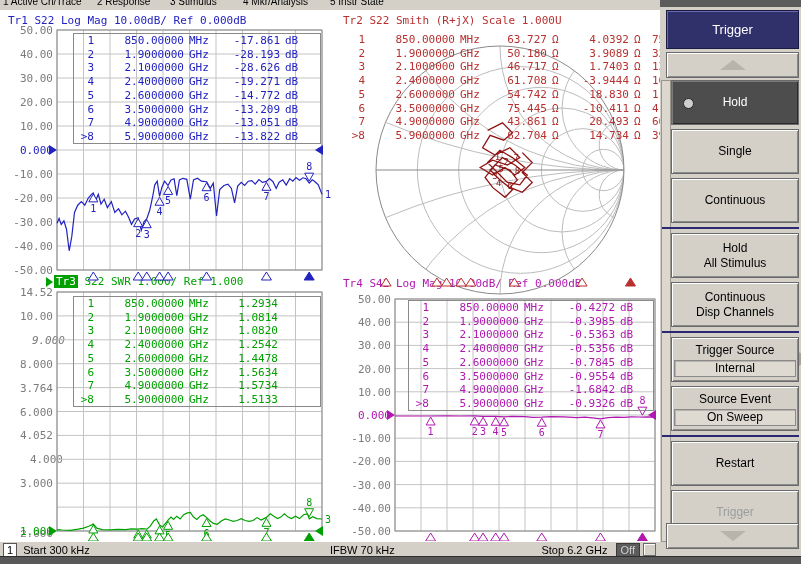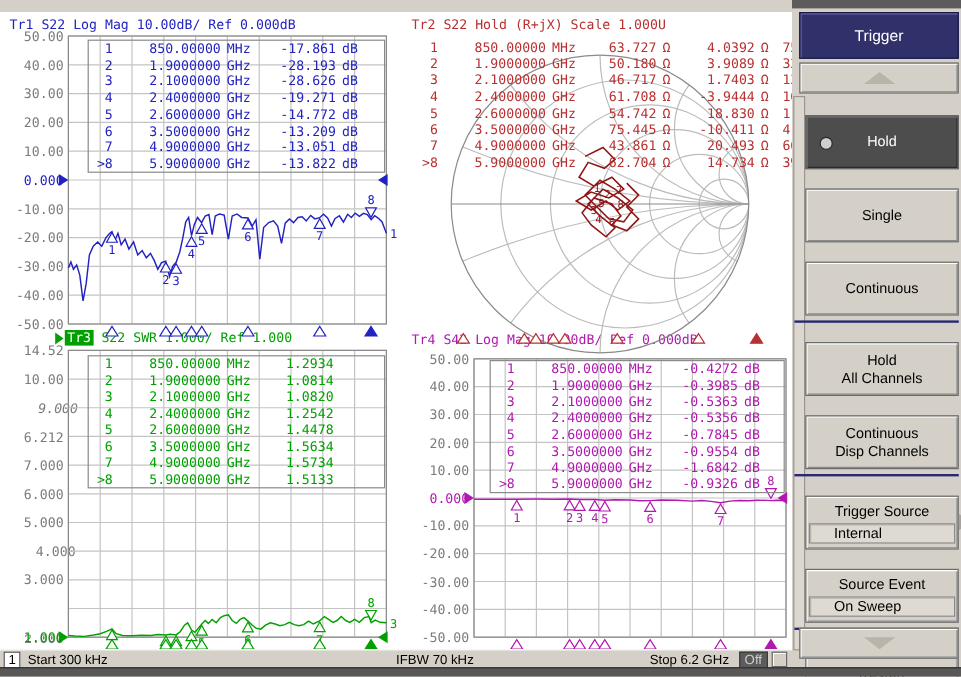--- a/index.html
+++ b/index.html
@@ -43,22 +43,22 @@
                display:flex;align-items:center;justify-content:center;
                border:1px solid #6a6a6a;box-shadow:inset 1px 1px 0 #ffffff, inset -1px -1px 0 #8a8a8a;}
   #sk-up{top:52px;} #sk-down{top:523px;}
   .glyph-up{width:0;height:0;border-left:13px solid transparent;border-right:13px solid transparent;
             border-bottom:10px solid #b8b4aa;}
   .glyph-down{width:0;height:0;border-left:13px solid transparent;border-right:13px solid transparent;
               border-top:10px solid #b8b4aa;}
   #sk-list{position:absolute;left:11px;top:80px;width:128px;}
   .sk-btn{position:relative;height:43px;margin-bottom:4px;background:#d4d0c8;color:#000;
           display:flex;flex-direction:column;align-items:center;justify-content:center;
-          font:12px/15px "Liberation Sans",sans-serif;
-          border:1px solid #6a6a6a;box-shadow:inset 1px 1px 0 #ffffff, inset -1px -1px 0 #8a8a8a;margin-top:16px;}
+          font:12px/15px "Liberation Sans",sans-serif;text-align:center;
+          border:1px solid #6a6a6a;box-shadow:inset 1px 1px 0 #ffffff, inset -1px -1px 0 #8a8a8a;}
   .sk-btn.sel{background:#4d4d4d;color:#ffffff;box-shadow:inset 1px 1px 0 #7a7a7a, inset -1px -1px 0 #2a2a2a;}
   .sk-btn.dis{color:#9c9c9c;}
   .sk-radio{position:absolute;left:11px;top:50%;margin-top:-5px;width:9px;height:9px;border-radius:50%;
             background:#cfcfcf;border:1px solid #2a2a2a;}
   .sk-val{margin-top:2px;background:#dedad2;border:1px solid #8a8a8a;
           box-shadow:inset 1px 1px 0 #b8b4ac;padding:0 20px;min-width:80px;font:12px/15px "Liberation Sans",sans-serif;}
   .sk-sep{height:2px;background:#2a2a72;margin:2px 0 4px -9px;width:137px;}
   .sk-subarrow{position:absolute;right:-10px;top:14px;width:0;height:0;
                border-top:7px solid transparent;border-bottom:7px solid transparent;border-left:9px solid #a8a49c;}
   
@@ -72,24 +72,31 @@
             border:1px solid #3a3a3a;font:11px "Liberation Sans",sans-serif;}
   #sb-mini{width:11px;height:11px;background:#d4d0c8;border:1px solid #6a6a6a;
            box-shadow:inset 1px 1px 0 #fff;margin-right:4px;}
   #bottomstrip{position:absolute;left:0;top:556px;width:801px;height:8px;background:#585858;
                border-top:1px solid #2e2e2e;}
 </style>
 </head>
 <body>
 
 <div id="screen">
+  <div id="menubar">
+      <span class="menu-item" style="left: 3px;">1 Active Ch/Trace</span>
+      <span class="menu-item" style="left: 97px;">2 Response</span>
+      <span class="menu-item" style="left: 170px;">3 Stimulus</span>
+      <span class="menu-item" style="left: 243px;">4 Mkr/Analysis</span>
+      <span class="menu-item" style="left: 330px;">5 Instr State</span>
+    </div>
 
   <div id="display">
     <div class="ctitle t-tr1">Tr1 S22 Log Mag 10.00dB/ Ref 0.000dB</div>
-    <div class="ctitle t-tr2">Tr2 S22 Hold (R+jX) Scale 1.000U</div>
+    <div class="ctitle t-tr2">Tr2 S22 Smith (R+jX) Scale 1.000U</div>
     <div class="ctitle t-tr3">
       <span class="chip-arrow"></span>
       <span class="chip">Tr3</span>
       <span> S22 SWR 1.000/ Ref 1.000</span>
     </div>
     <div class="ctitle t-tr4">Tr4 S42 Log Mag 10.00dB/ Ref 0.000dB</div>
     <div id="q-tr1" style="position: absolute; left: 0px; top: 0px;">
         <div class="ylab" style="left: 9px; top: 14px; width: 44px;">50.00</div>
         <div class="ylab" style="left: 9px; top: 38px; width: 44px;">40.00</div>
         <div class="ylab" style="left: 9px; top: 62px; width: 44px;">30.00</div>
@@ -197,24 +204,24 @@
           <polygon points="166.34851686371923,252 176.34851686371923,252 171.34851686371923,244" fill="#ffffff" stroke="#b83030"></polygon>
           <polygon points="234.09373034179072,252 244.09373034179072,252 239.09373034179072,244" fill="#ffffff" stroke="#b83030"></polygon>
           <polygon points="282.48316854041326,252 292.48316854041326,252 287.48316854041326,244" fill="#b83030" stroke="#b83030"></polygon>
         </svg>
         <div class="mtable" style="left: 345px; top: 23px; width: 358px; height: 109px; color: rgb(184, 48, 48); grid-template-columns: 20px 90px 32px 60px 18px 64px 18px 56px;"><span class="cell-r">1</span><span class="cell-r">850.00000</span><span class="cell-l">MHz</span><span class="cell-r">63.727</span><span class="cell-l">Ω</span><span class="cell-r">4.0392</span><span class="cell-l">Ω</span><span class="cell-l">75</span><span class="cell-r">2</span><span class="cell-r">1.9000000</span><span class="cell-l">GHz</span><span class="cell-r">50.180</span><span class="cell-l">Ω</span><span class="cell-r">3.9089</span><span class="cell-l">Ω</span><span class="cell-l">32</span><span class="cell-r">3</span><span class="cell-r">2.1000000</span><span class="cell-l">GHz</span><span class="cell-r">46.717</span><span class="cell-l">Ω</span><span class="cell-r">1.7403</span><span class="cell-l">Ω</span><span class="cell-l">13</span><span class="cell-r">4</span><span class="cell-r">2.4000000</span><span class="cell-l">GHz</span><span class="cell-r">61.708</span><span class="cell-l">Ω</span><span class="cell-r">-3.9444</span><span class="cell-l">Ω</span><span class="cell-l">16</span><span class="cell-r">5</span><span class="cell-r">2.6000000</span><span class="cell-l">GHz</span><span class="cell-r">54.742</span><span class="cell-l">Ω</span><span class="cell-r">18.830</span><span class="cell-l">Ω</span><span class="cell-l">1.</span><span class="cell-r">6</span><span class="cell-r">3.5000000</span><span class="cell-l">GHz</span><span class="cell-r">75.445</span><span class="cell-l">Ω</span><span class="cell-r">-10.411</span><span class="cell-l">Ω</span><span class="cell-l">4.</span><span class="cell-r">7</span><span class="cell-r">4.9000000</span><span class="cell-l">GHz</span><span class="cell-r">43.861</span><span class="cell-l">Ω</span><span class="cell-r">20.493</span><span class="cell-l">Ω</span><span class="cell-l">66</span><span class="cell-r">&gt;8</span><span class="cell-r">5.9000000</span><span class="cell-l">GHz</span><span class="cell-r">62.704</span><span class="cell-l">Ω</span><span class="cell-r">14.734</span><span class="cell-l">Ω</span><span class="cell-l">39</span></div>
       </div>
     <div id="q-tr3" style="position: absolute; left: 0px; top: 0px;">
         <div class="ylab" style="left: 9px; top: 276px; width: 44px;">14.52</div>
         <div class="ylab" style="left: 9px; top: 299.9px; width: 44px;">10.00</div>
         <div class="ylab" style="left: 21px; top: 323.8px; width: 44px; font-style: italic;">9.000</div>
-        <div class="ylab" style="left: 9px; top: 347.7px; width: 44px;">6.212</div>
-        <div class="ylab" style="left: 9px; top: 371.6px; width: 44px;">7.000</div>
+        <div class="ylab" style="left: 9px; top: 347.7px; width: 44px;">8.000</div>
+        <div class="ylab" style="left: 9px; top: 371.6px; width: 44px;">3.764</div>
         <div class="ylab" style="left: 9px; top: 395.5px; width: 44px;">6.000</div>
-        <div class="ylab" style="left: 9px; top: 419.4px; width: 44px;">5.000</div>
+        <div class="ylab" style="left: 9px; top: 419.4px; width: 44px;">4.052</div>
         <div class="ylab" style="left: 19px; top: 443.3px; width: 44px;">4.000</div>
         <div class="ylab" style="left: 9px; top: 467.2px; width: 44px;">3.000</div>
         <div class="ylab" style="left: 9px; top: 518px; width: 44px; font-family: Liberation Mono, monospace;">2.000</div>
         <div class="ylab" style="left: 9px; top: 515px; width: 44px; color: rgb(0, 160, 0);">1.000</div>
         <svg width="281" height="261" style="position:absolute;left:57px;top:282px;overflow:visible">
           <line x1="0.0" y1="0" x2="0.0" y2="239" stroke="#c3c3c3" stroke-width="1"></line>
           <line x1="0" y1="0.0" x2="265" y2="0.0" stroke="#c3c3c3" stroke-width="1"></line>
           <line x1="26.5" y1="0" x2="26.5" y2="239" stroke="#c3c3c3" stroke-width="1"></line>
           <line x1="0" y1="23.9" x2="265" y2="23.9" stroke="#c3c3c3" stroke-width="1"></line>
           <line x1="53.0" y1="0" x2="53.0" y2="239" stroke="#c3c3c3" stroke-width="1"></line>
@@ -349,21 +356,21 @@
         </div>
         <div class="sk-btn">
           <div>Single</div>
         </div>
         <div class="sk-btn">
           <div>Continuous</div>
         </div>
         <div class="sk-sep"></div>
         <div class="sk-btn">
           <div>Hold</div>
-          <div>All Channels</div>
+          <div>All Stimulus</div>
         </div>
         <div class="sk-btn">
           <div>Continuous</div>
           <div>Disp Channels</div>
         </div>
         <div class="sk-sep"></div>
         <div class="sk-btn">
           <div>Trigger Source</div>
           <div class="sk-val">Internal</div>
           <div class="sk-subarrow"></div>

